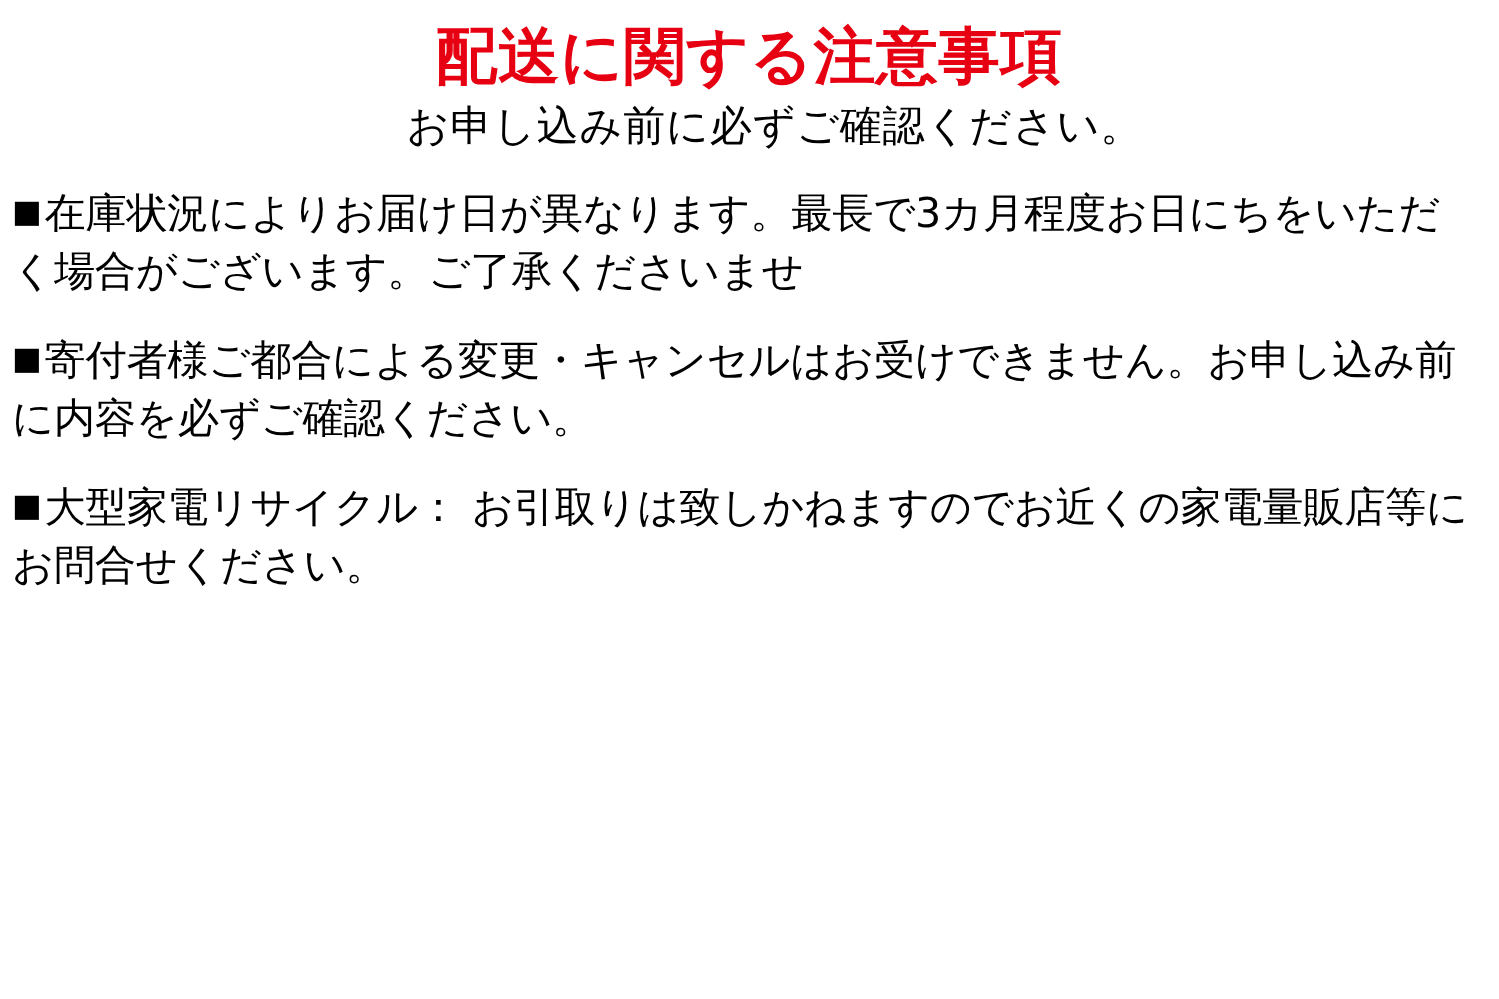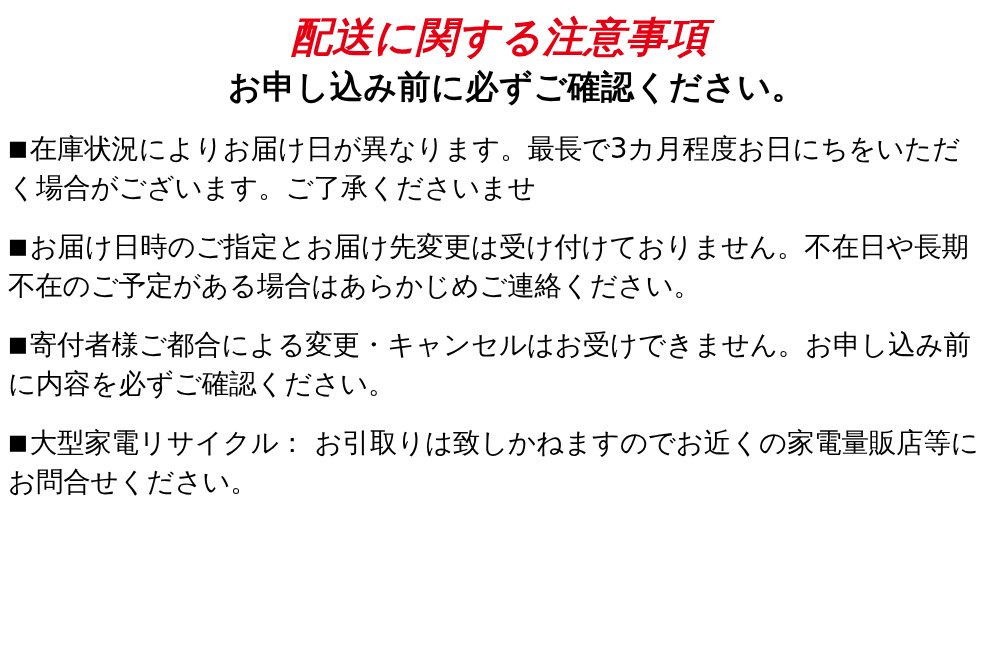--- a/index.html
+++ b/index.html
@@ -21,26 +21,25 @@
     box-sizing: border-box;
     padding: 8px 0 0 0;
   }
   .title {
     text-align: center;
     font-size: 41px;
     font-weight: 700;
     line-height: 1.15;
     letter-spacing: 0.5px;
     margin: 6px 0 0 0;
-    font-style: italic;
   }
   .subtitle {
     text-align: center;
-    font-size: 33px;
-    font-weight: 700;
+    font-size: 28px;
+    font-weight: 400;
     line-height: 1.2;
     margin: 6px 0 0 0;
     letter-spacing: 0.5px;
     padding-left: 34px;
   }
   .notes {
     margin: 22px 0 0 0;
     padding: 0 12px 0 8px;
   }
   .note {
@@ -69,23 +68,20 @@
   <div class="title" style="color: rgb(230, 0, 18);">配送に関する注意事項</div>
 
   <div class="subtitle">お申し込み前に必ずご確認ください。</div>
 
   <div class="notes">
 
     <div class="note">
       <span class="bullet">■</span><span class="note-body">在庫状況によりお届け日が異なります。最長で3カ月程度お日にちをいただく場合がございます。ご了承くださいませ</span>
     </div>
 
-    <div class="note">
-      <span class="bullet">■</span><span class="note-body">お届け日時のご指定とお届け先変更は受け付けておりません。不在日や長期不在のご予定がある場合はあらかじめご連絡ください。</span>
-    </div>
 
     <div class="note">
       <span class="bullet">■</span><span class="note-body">寄付者様ご都合による変更・キャンセルはお受けできません。お申し込み前に内容を必ずご確認ください。</span>
     </div>
 
 
     <div class="note">
       <span class="bullet">■</span><span class="note-body">大型家電リサイクル： お引取りは致しかねますのでお近くの家電量販店等にお問合せください。</span>
     </div>
 

